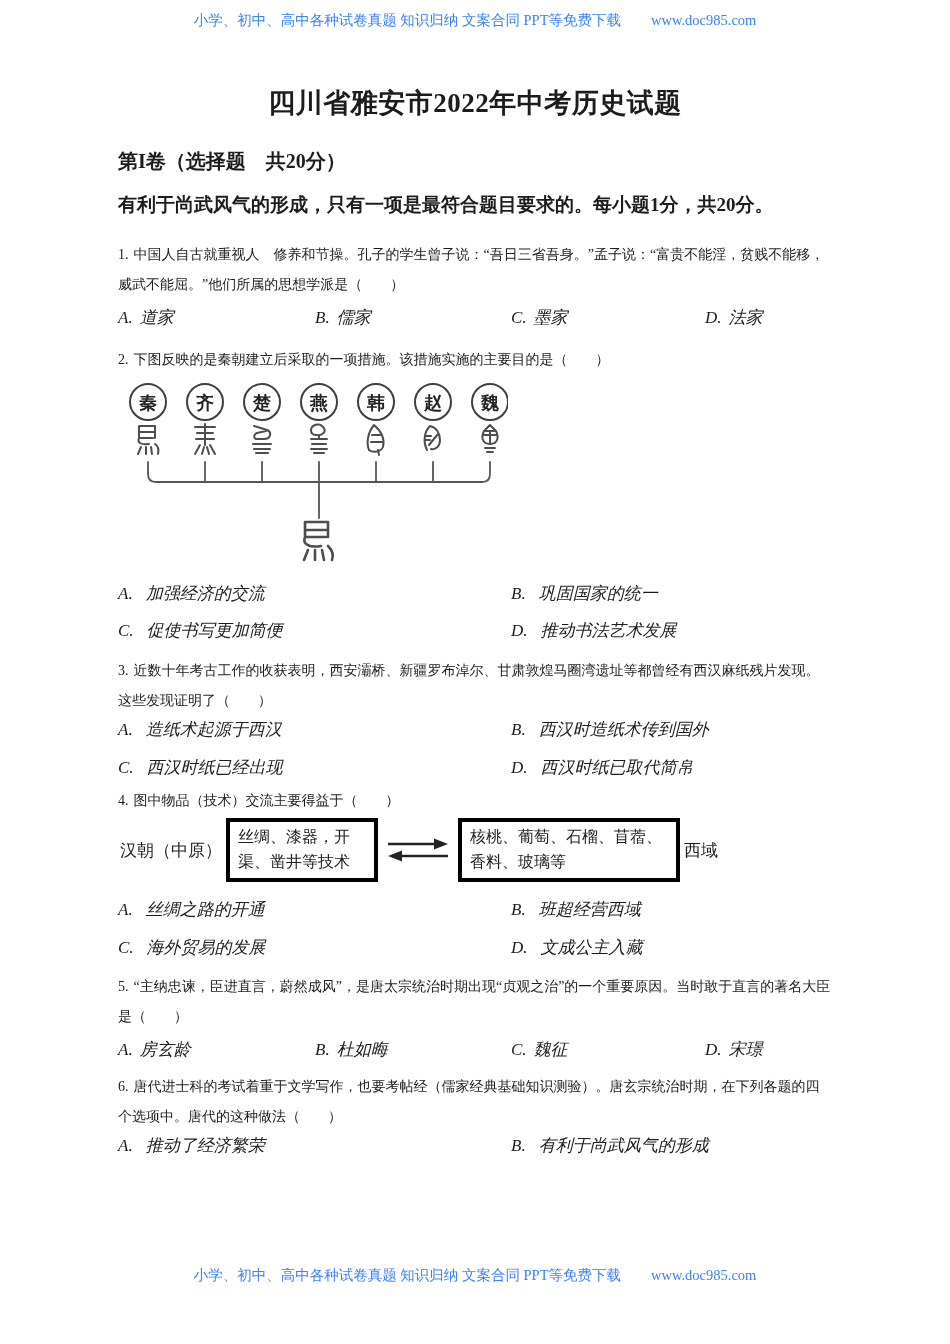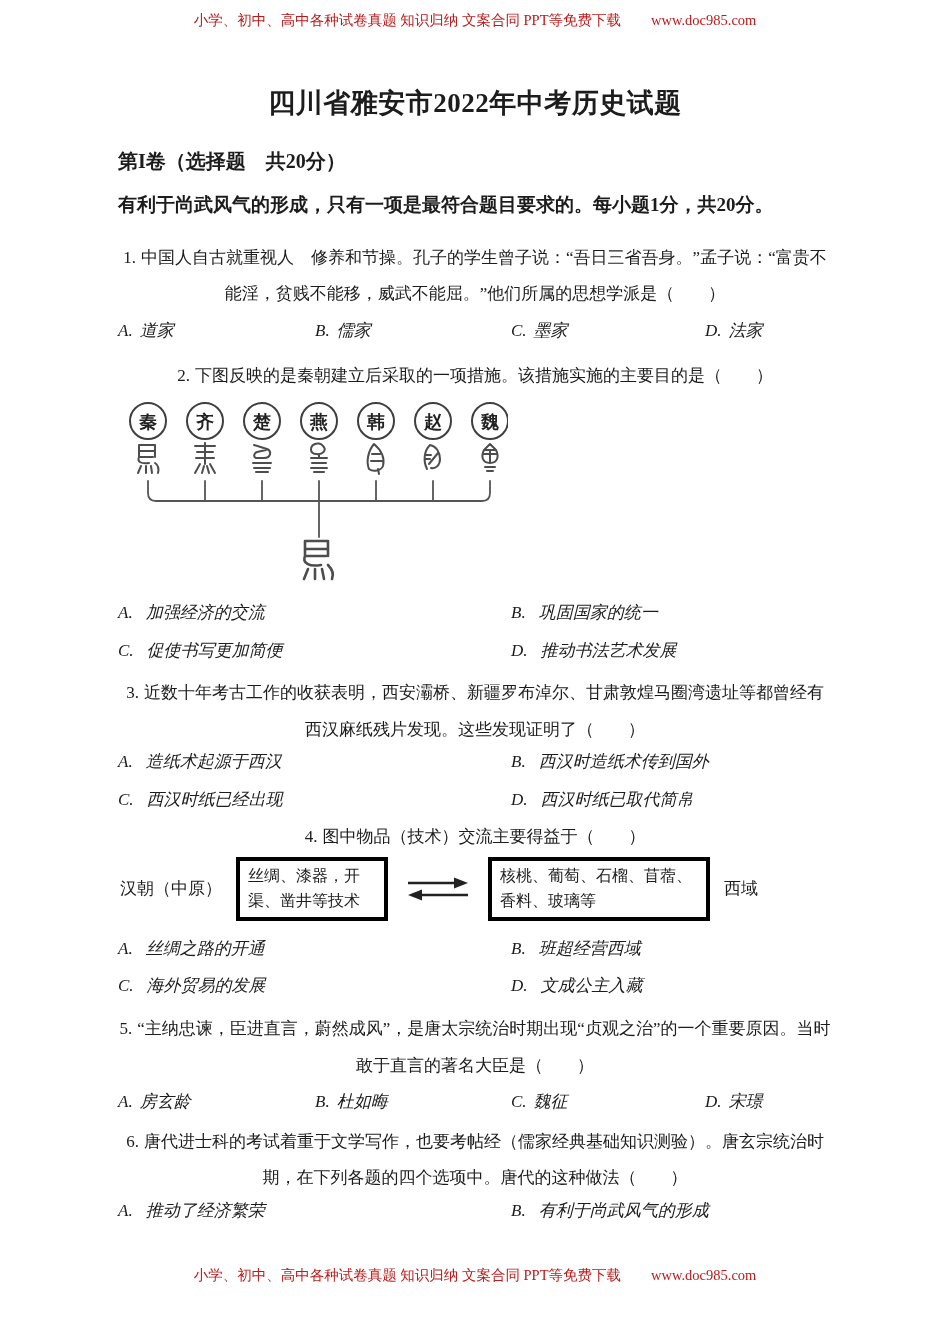--- a/index.html
+++ b/index.html
@@ -9,21 +9,21 @@
     height: 1344px;
     background: #ffffff;
     color: #1c1c1c;
     font-family: "Liberation Serif", "DejaVu Serif", serif;
     overflow: hidden;
     box-sizing: border-box;
   }
   .site-line {
     text-align: center;
     font-size: 14.5px;
-    color: #b91c1c;
+    color: #3b82f6;
     white-space: nowrap;
   }
   .site-line.header { padding-top: 11px; }
   .site-line .site { margin-left: 30px; }
   .site-line.footer { position: absolute; left: 0; right: 0; top: 1266px; }
   .content { padding: 0 118px; }
   .title {
     text-align: center;
     font-size: 27px;
     font-weight: bold;
@@ -37,24 +37,24 @@
     margin: 26px 0 0 0;
     line-height: 1.4;
   }
   .instructions {
     font-size: 19px;
     font-weight: bold;
     margin: 16px 0 0 0;
     line-height: 1.45;
   }
   .qtext {
-    font-size: 17px;
+    font-size: 14px;
     line-height: 2.15;
     margin: 0;
-    text-align: center;
+    text-align: left;
   }
   .qnum { margin-right: 5px; }
   .question.q1 { margin-top: 21px; }
   .question.q2 { margin-top: 15px; }
   .question.q3 { margin-top: 12px; }
   .question.q4 { margin-top: 6px; }
   .question.q5 { margin-top: 12px; }
   .question.q6 { margin-top: 9px; }
   .options { display: grid; }
   .options.cols4 { grid-template-columns: 197px 196px 194px auto; margin-top: 6px; }
@@ -75,21 +75,21 @@
   }
   .fig-q2 .glyph, .fig-q2 .bracket {
     fill: none; stroke: #4d4d4d; stroke-width: 2;
     stroke-linecap: round; stroke-linejoin: round;
   }
   .fig-q2 .bracket { stroke: #555555; stroke-width: 1.8; }
   .fig-q2 .big-glyph { stroke-width: 2.6; }
   .fig-q4 {
     display: flex;
     align-items: center;
-    gap: 14px;
+    gap: 4px;
     margin: 2px 0 0 2px;
   }
   .fig-q4 .side-label { font-size: 17px; white-space: nowrap; }
   .fig-q4 .box {
     border: 4px solid #000000;
     padding: 3px 8px;
     font-size: 16px;
     line-height: 1.55;
     box-sizing: content-box;
   }

